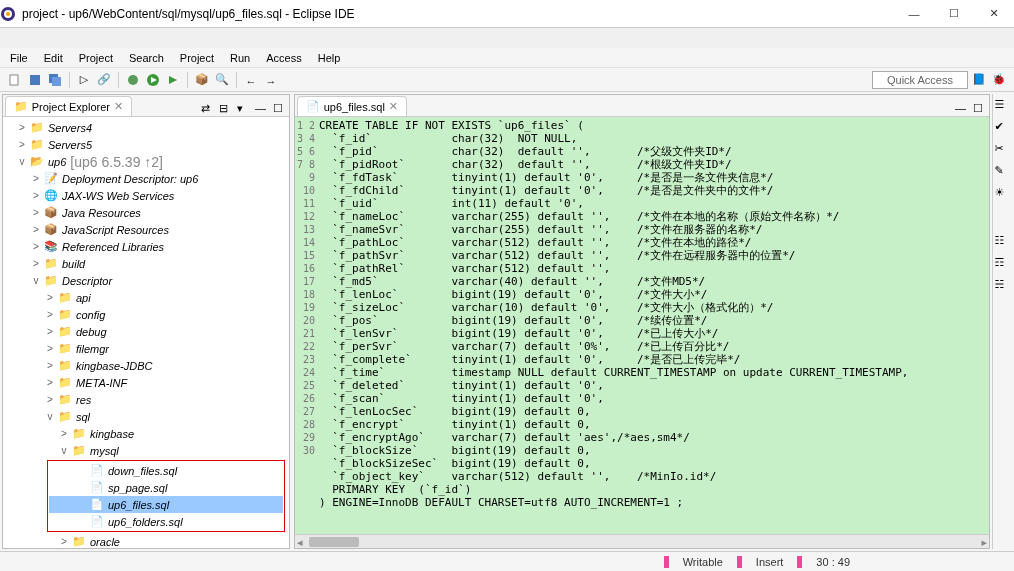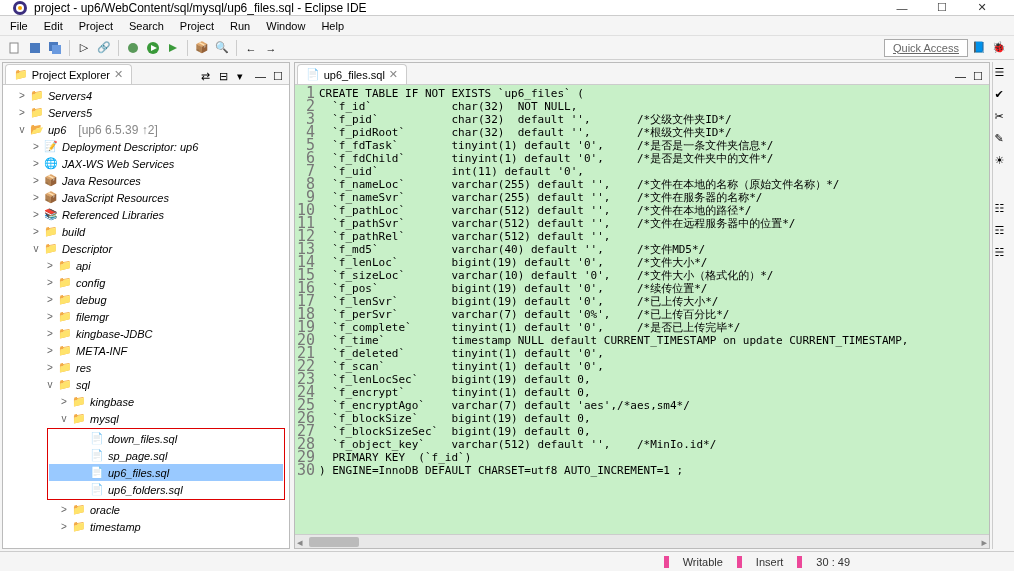--- a/index.html
+++ b/index.html
@@ -1,45 +1,45 @@
 <!DOCTYPE html>
 <html><head>
 <meta charset="utf-8">
 <style>
 * { margin:0; padding:0; box-sizing:border-box; font-family:"Segoe UI",Tahoma,sans-serif; font-size:11px; }
 body { background:#f0f0f0; width:1014px; height:571px; overflow:hidden; display:flex; flex-direction:column; }
-.titlebar { height:16px; background:#fff; display:flex; align-items:center; padding:0 12px; border-bottom:1px solid #ccc; }
+.titlebar { height:28px; background:#fff; display:flex; align-items:center; padding:0 0; border-bottom:1px solid #ccc; }
 .titlebar .app-icon { width:16px; height:16px; margin-right:6px; }
 .titlebar .title { flex:1; color:#000; font-size:12px; }
 .titlebar .winbtn { width:40px; height:24px; display:flex; align-items:center; justify-content:center; color:#333; cursor:pointer; }
-.menubar { height:20px; background:#f5f5f5; display:flex; align-items:center; padding:0 4px; gap:4px; border-bottom:1px solid #e0e0e0; }
+.menubar { height:20px; background:#f5f5f5; display:flex; align-items:center; padding:0 4px; gap:4px; border-bottom:1px solid #e0e0e0;margin-top:20px; }
 .menubar span { padding:1px 6px; color:#000; cursor:pointer; }
 .toolbar { height:24px; background:#f5f5f5; display:flex; align-items:center; padding:0 6px; gap:2px; border-bottom:1px solid #d0d0d0; }
 .toolbar .tbtn { width:18px; height:18px; display:inline-flex; align-items:center; justify-content:center; cursor:pointer; border-radius:2px; }
 .toolbar .sep { width:1px; height:16px; background:#ccc; margin:0 3px; }
 .toolbar .spacer { flex:1; }
-.toolbar .quick { border:1px solid #aaa; padding:2px 8px; background:#fff; font-size:11px; color:#666;text-decoration:underline; }
+.toolbar .quick { border:1px solid #aaa; padding:2px 14px; background:#fff; font-size:11px; color:#666; }
 .main { flex:1; display:flex; background:#f5f5f5; min-height:0; }
 .panel { background:#fff; border:1px solid #bbb; margin:2px; display:flex; flex-direction:column; }
 .project-panel { width:288px; }
 .editor-area { flex:1; display:flex; flex-direction:column; }
 .panel-tabs { height:22px; background:#f5f5f5; display:flex; align-items:flex-end; border-bottom:1px solid #ccc; padding-left:2px; }
 .panel-tab { height:20px; padding:0 8px; display:flex; align-items:center; gap:4px; background:#fff; border:1px solid #ccc; border-bottom:none; border-top-left-radius:4px; border-top-right-radius:4px; margin-right:2px; font-size:11px; cursor:pointer; }
 .panel-tabs .spacer { flex:1; }
 .panel-tabs .tbtn { width:14px; height:14px; margin:0 2px; cursor:pointer; }
 .tree { flex:1; overflow:auto; background:#fff; padding:2px 0; }
 .tree-node { display:flex; align-items:center; height:17px; padding-right:4px; cursor:pointer; white-space:nowrap; }
 .tree-node .exp { width:10px; text-align:center; color:#666; margin-right:2px; font-size:10px; }
 .tree-node .icon { width:16px; height:14px; margin-right:3px; display:inline-flex; align-items:center; justify-content:center; }
 .tree-node .label { color:#000;font-style:italic; }
-.tree-node .decorator { color:#888; margin-left:12px; font-size:12px; }
+.tree-node .decorator { color:#888; margin-left:4px; font-size:14px; }
 .highlight-box { border:1px solid #d00; margin:1px 4px 1px 44px; padding:1px; }
 .highlight-box .tree-node { padding-left:0; }
 .editor-content { flex:1; display:flex; background:#c8f0c8; overflow:hidden; position:relative; }
-.gutter { width:24px; background:transparent; color:#777; text-align:right; padding:2px 4px 2px 0; font-family:Consolas,monospace; font-size:15px; line-height:13px; user-select:none; }
+.gutter { width:24px; background:transparent; color:#777; text-align:right; padding:2px 4px 2px 0; font-family:Consolas,monospace; font-size:10px; line-height:13px; user-select:none; }
 .code { flex:1; font-family:Consolas,monospace; font-size:11px; line-height:13px; padding:2px 0; white-space:pre; color:#000; overflow:hidden; }
 .right-strip { width:20px; background:#f5f5f5; border-left:1px solid #ccc; display:flex; flex-direction:column; align-items:center; gap:6px; padding-top:4px; margin:2px 2px 2px 0; }
 .right-strip .rbtn { width:16px; height:16px; cursor:pointer; }
 .statusbar { height:20px; background:#f5f5f5; border-top:1px solid #ccc; display:flex; align-items:center; }
 .statusbar .cell { padding:0 14px; border-left:5px solid #ec4899; color:#333; }
 .statusbar .filler { flex:1; }
 .scrollbar-h { height:14px; background:#e8e8e8; border-top:1px solid #ccc; position:relative; }
 .scrollbar-h .thumb { position:absolute; left:14px; top:2px; height:10px; width:50px; background:#bbb; border-radius:2px; }
 .folder-icon { color:#dca300; }
 .file-icon { color:#5a8bb7; }
@@ -62,21 +62,21 @@
   <span class="winbtn">✕</span>
 </div>
 
 <div class="menubar">
   <span>File</span>
   <span>Edit</span>
   <span>Project</span>
   <span>Search</span>
   <span>Project</span>
   <span>Run</span>
-  <span>Window</span>
+  <span>Access</span>
   <span>Help</span>
 </div>
 
 <div class="toolbar">
   <span class="tbtn">
       <svg width="14" height="14">
         <rect x="2" y="2" width="8" height="10" fill="#fff" stroke="#888"></rect>
       </svg>
     </span>
   <span class="tbtn">

